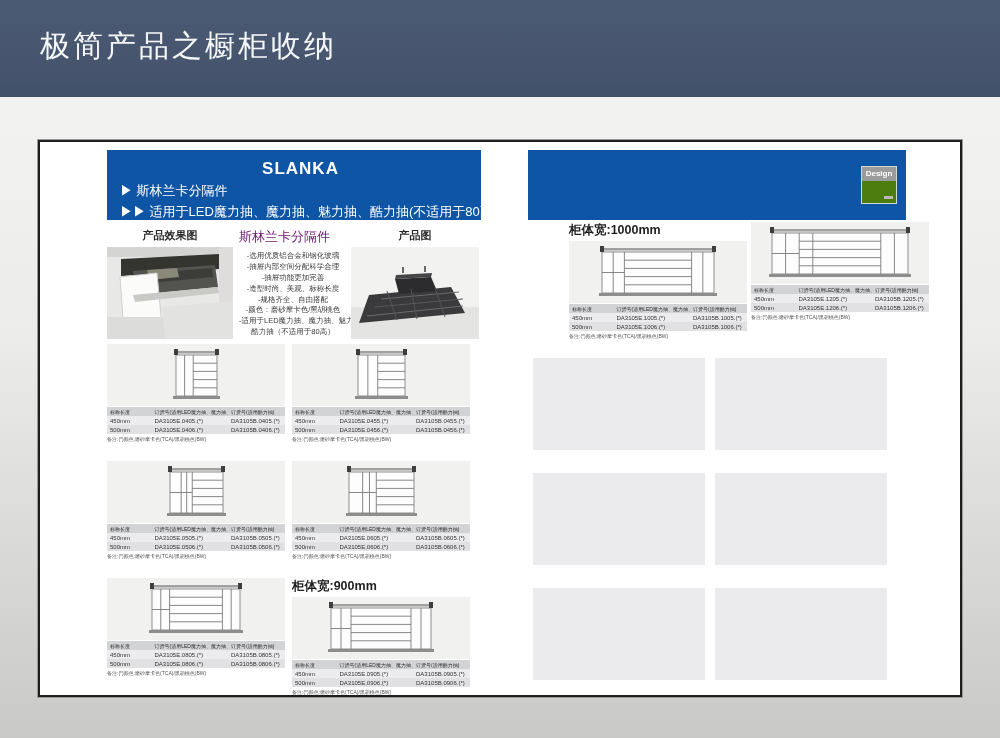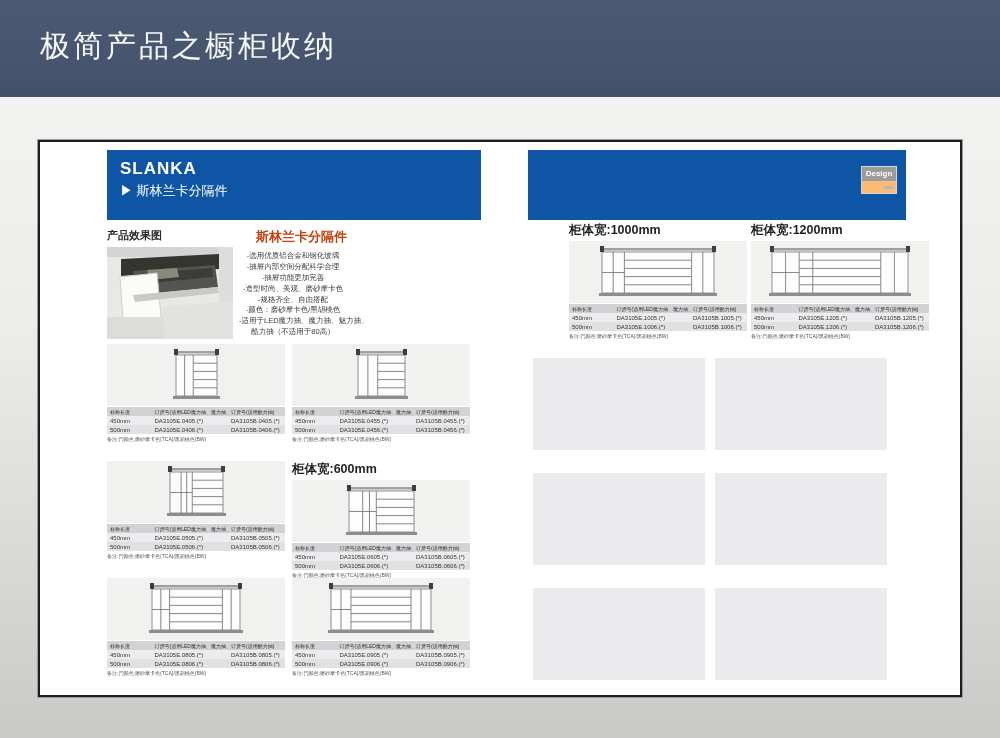--- a/index.html
+++ b/index.html
@@ -34,43 +34,43 @@
   .abs { position: absolute; }
 
   
   .blue-head {
     background: #0f55a5;
     color: #ffffff;
     position: absolute;
   }
   .blue-head.left { left: 67px; top: 8px; width: 374px; height: 70px; padding: 9px 0 0 13px; }
   .blue-head.right { left: 488px; top: 8px; width: 378px; height: 70px; }
-  .brand { font-size: 17px; font-weight: bold; letter-spacing: 1px; margin-bottom: 3px; }
+  .brand { font-size: 17px; font-weight: bold; letter-spacing: 1px; margin-bottom: 3px; text-align: center; }
   .bh-line { font-size: 13px; margin-top: 3px; white-space: nowrap; }
 
   
   .design-badge {
     position: absolute; right: 9px; top: 16px;
-    width: 36px; height: 28px;
-    background: #fdba74; border: 1px solid #d7d7d7;
+    width: 36px; height: 38px;
+    background: #4d7c0f; border: 1px solid #d7d7d7;
   }
   .design-badge .badge-top {
     height: 14px; background: #9b9b9b; color: #ffffff;
     font-size: 8px; font-weight: bold; text-align: center; line-height: 14px;
   }
   .design-badge .badge-mark {
     position: absolute; right: 3px; bottom: 4px;
     width: 9px; height: 3px; background: #b9b9b9;
   }
 
   
   .intro { left: 67px; top: 86px; width: 376px; height: 114px; display: flex; }
   .intro-col { }
-  .intro-title { font-size: 11px; font-weight: bold; color: #2b2b2b; margin-bottom: 4px; }
-  .feature-title { font-size: 13px; font-weight: bold; color: #c2410c; margin-bottom: 5px; text-align: right; }
+  .intro-title { font-size: 11px; font-weight: bold; color: #2b2b2b; margin-bottom: 4px; text-align: center; }
+  .feature-title { font-size: 13px; font-weight: normal; color: #701a75; margin-bottom: 5px; }
   .photo { background: #eeeeec; overflow: hidden; }
   .effect-photo { width: 126px; height: 92px; }
   .product-photo { width: 128px; height: 92px; }
   .features { width: 118px; padding: 0 4px 0 6px; }
   .features ul { list-style: none; }
   .features li { font-size: 7.5px; line-height: 1.45; color: #3a3a3a; white-space: nowrap; text-align: center; }
 
   
   .sections { display: grid; }
   .sections.left-grid { left: 67px; top: 202px; grid-template-columns: 185px 185px; grid-auto-rows: 117px; }
@@ -110,20 +110,21 @@
 
 <div class="top-banner">
   <h1>极简产品之橱柜收纳</h1>
 </div>
 
 <div class="sheet">
 
   <div class="blue-head left">
     <div class="brand">SLANKA</div>
     <div class="bh-line">▶ 斯林兰卡分隔件</div>
+    <div class="bh-line">▶▶ 适用于LED魔力抽、魔力抽、魅力抽、酷力抽(不适用于80高)</div>
   </div>
 
   <div class="intro abs">
     <div class="intro-col">
       <div class="intro-title">产品效果图</div>
       <div class="photo effect-photo">
         <svg width="126" height="92" viewBox="0 0 126 92">
           <rect x="0" y="0" width="126" height="92" fill="#e8e8e6"></rect>
           <rect x="0" y="0" width="126" height="10" fill="#d4d4d2"></rect>
           <rect x="112" y="0" width="14" height="92" fill="#dedddb"></rect>
@@ -137,26 +138,46 @@
           <polygon points="55,60 126,54 126,92 58,92" fill="#e2e2e0"></polygon>
         </svg>
       </div>
     </div>
     <div class="intro-col features">
       <div class="feature-title">斯林兰卡分隔件</div>
       <ul id="feature-list">
           <li>-选用优质铝合金和钢化玻璃</li>
           <li>-抽屉内部空间分配科学合理</li>
           <li>-抽屉功能更加完善</li>
-          <li>-造型时尚、美观、磨砂摩卡色</li>
+          <li>-造型时尚、美观、标称长度</li>
           <li>-规格齐全、自由搭配</li>
           <li>-颜色：磨砂摩卡色/黑胡桃色</li>
           <li>-适用于LED魔力抽、魔力抽、魅力抽、</li>
           <li>酷力抽（不适用于80高）</li>
         </ul>
+    </div>
+    <div class="intro-col">
+      <div class="intro-title">产品图</div>
+      <div class="photo product-photo">
+        <svg width="128" height="92" viewBox="0 0 128 92">
+          <rect x="0" y="0" width="128" height="92" fill="#f2f2f0"></rect>
+          <rect x="0" y="60" width="128" height="32" fill="#e4e4e2"></rect>
+          <polygon points="18,48 100,40 114,66 8,76" fill="#3a3a3c"></polygon>
+          <polygon points="44,32 80,30 86,44 48,47" fill="#2c2c2e"></polygon>
+          <polygon points="44,32 80,30 81,26 45,28" fill="#454547"></polygon>
+          <line x1="30" y1="52" x2="108" y2="45" stroke="#6a6a6c" stroke-width="1"></line>
+          <line x1="24" y1="60" x2="112" y2="52" stroke="#58585a" stroke-width="1"></line>
+          <line x1="16" y1="69" x2="112" y2="59" stroke="#6a6a6c" stroke-width="1"></line>
+          <line x1="36" y1="44" x2="46" y2="73" stroke="#555557" stroke-width="1"></line>
+          <line x1="60" y1="42" x2="66" y2="72" stroke="#555557" stroke-width="1"></line>
+          <line x1="84" y1="41" x2="94" y2="70" stroke="#555557" stroke-width="1"></line>
+          <line x1="52" y1="26" x2="52" y2="20" stroke="#3a3a3c" stroke-width="1.5"></line>
+          <line x1="74" y1="25" x2="74" y2="19" stroke="#3a3a3c" stroke-width="1.5"></line>
+        </svg>
+      </div>
     </div>
   </div>
 
   <div id="left-sections" class="sections left-grid abs">
   <div class="section">
     <div class="diagram-box">
           <svg width="47" height="56" viewBox="0 0 47 56">
             <rect x="3" y="8" width="41" height="41" fill="#fdfdfd" stroke="#8d8d8d" stroke-width="1"></rect>
             <rect x="1" y="4" width="45" height="2.5" fill="#a0a0a0"></rect>
             <rect x="1" y="2" width="4" height="6" fill="#3e3e3e"></rect>
@@ -279,21 +300,20 @@
               <td>500mm</td>
               <td>DA3105E.0506.(*)</td>
               <td>DA3105B.0506.(*)</td>
             </tr>
           </tbody>
     </table>
     <div class="sec-note">备注:(*)颜色:磨砂摩卡色(TCA)/黑胡桃色(BW)</div>
   </div>
 
   <div class="section">
-    <div class="sec-title">柜体宽:600mm</div>
     <div class="diagram-box">
           <svg width="71" height="56" viewBox="0 0 71 56">
             <rect x="3" y="8" width="65" height="41" fill="#fdfdfd" stroke="#8d8d8d" stroke-width="1"></rect>
             <rect x="1" y="4" width="69" height="2.5" fill="#a0a0a0"></rect>
             <rect x="1" y="2" width="4" height="6" fill="#3e3e3e"></rect>
             <rect x="66" y="2" width="4" height="6" fill="#3e3e3e"></rect>
             <rect x="-1" y="49" width="73" height="3" fill="#8d8d8d"></rect>
             <line x1="16.65" y1="8" x2="16.65" y2="49" stroke="#7b7b7b" stroke-width="0.9"></line>
             <line x1="30.3" y1="8" x2="30.3" y2="49" stroke="#7b7b7b" stroke-width="0.9"></line>
             <line x1="3" y1="28.5" x2="30.3" y2="28.5" stroke="#7b7b7b" stroke-width="0.9"></line>
@@ -371,20 +391,21 @@
               <td>500mm</td>
               <td>DA3105E.0806.(*)</td>
               <td>DA3105B.0806.(*)</td>
             </tr>
           </tbody>
     </table>
     <div class="sec-note">备注:(*)颜色:磨砂摩卡色(TCA)/黑胡桃色(BW)</div>
   </div>
 
   <div class="section">
+    <div class="sec-title">柜体宽:900mm</div>
     <div class="diagram-box">
           <svg width="106" height="56" viewBox="0 0 106 56">
             <rect x="3" y="8" width="100" height="41" fill="#fdfdfd" stroke="#8d8d8d" stroke-width="1"></rect>
             <rect x="1" y="4" width="104" height="2.5" fill="#a0a0a0"></rect>
             <rect x="1" y="2" width="4" height="6" fill="#3e3e3e"></rect>
             <rect x="101" y="2" width="4" height="6" fill="#3e3e3e"></rect>
             <rect x="-1" y="49" width="108" height="3" fill="#8d8d8d"></rect>
             <line x1="13" y1="8" x2="13" y2="49" stroke="#7b7b7b" stroke-width="0.9"></line>
             <line x1="23" y1="8" x2="23" y2="49" stroke="#7b7b7b" stroke-width="0.9"></line>
             <line x1="93" y1="8" x2="93" y2="49" stroke="#7b7b7b" stroke-width="0.9"></line>
@@ -473,21 +494,20 @@
               <td>500mm</td>
               <td>DA3105E.1006.(*)</td>
               <td>DA3105B.1006.(*)</td>
             </tr>
           </tbody>
     </table>
     <div class="sec-note">备注:(*)颜色:磨砂摩卡色(TCA)/黑胡桃色(BW)</div>
   </div>
 
   <div class="section">
-    <div class="sec-title">柜体宽:1200mm</div>
     <div class="diagram-box">
           <svg width="142" height="56" viewBox="0 0 142 56">
             <rect x="3" y="8" width="136" height="41" fill="#fdfdfd" stroke="#8d8d8d" stroke-width="1"></rect>
             <rect x="1" y="4" width="140" height="2.5" fill="#a0a0a0"></rect>
             <rect x="1" y="2" width="4" height="6" fill="#3e3e3e"></rect>
             <rect x="137" y="2" width="4" height="6" fill="#3e3e3e"></rect>
             <rect x="-1" y="49" width="144" height="3" fill="#8d8d8d"></rect>
             <line x1="16.6" y1="8" x2="16.6" y2="49" stroke="#7b7b7b" stroke-width="0.9"></line>
             <line x1="30.200000000000003" y1="8" x2="30.200000000000003" y2="49" stroke="#7b7b7b" stroke-width="0.9"></line>
             <line x1="125.4" y1="8" x2="125.4" y2="49" stroke="#7b7b7b" stroke-width="0.9"></line>

